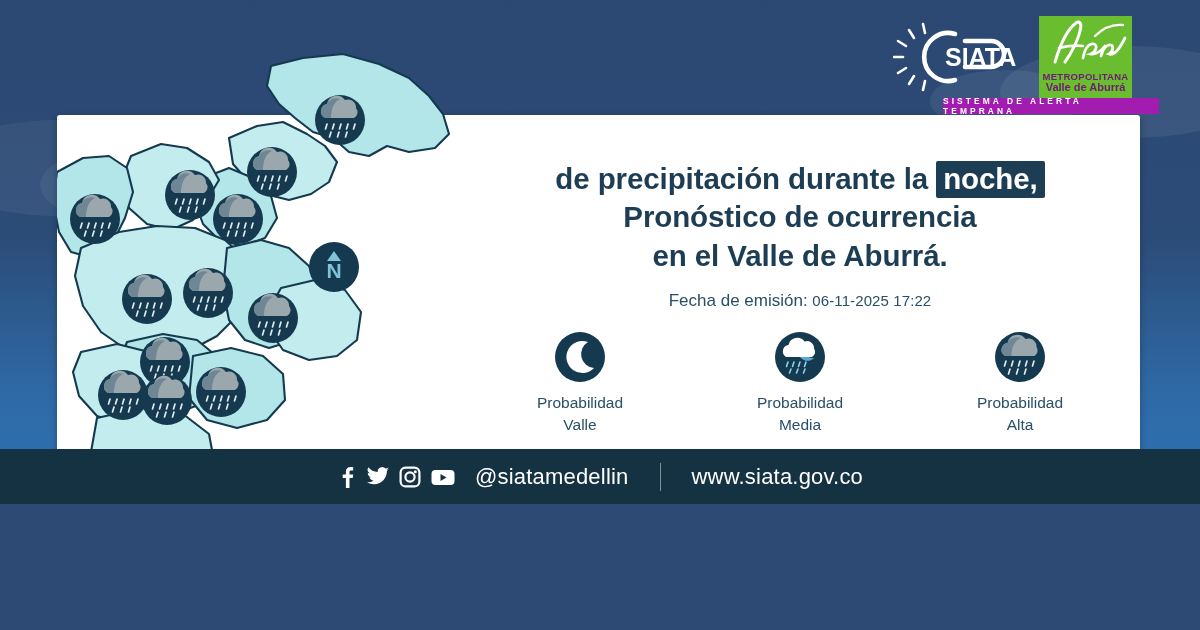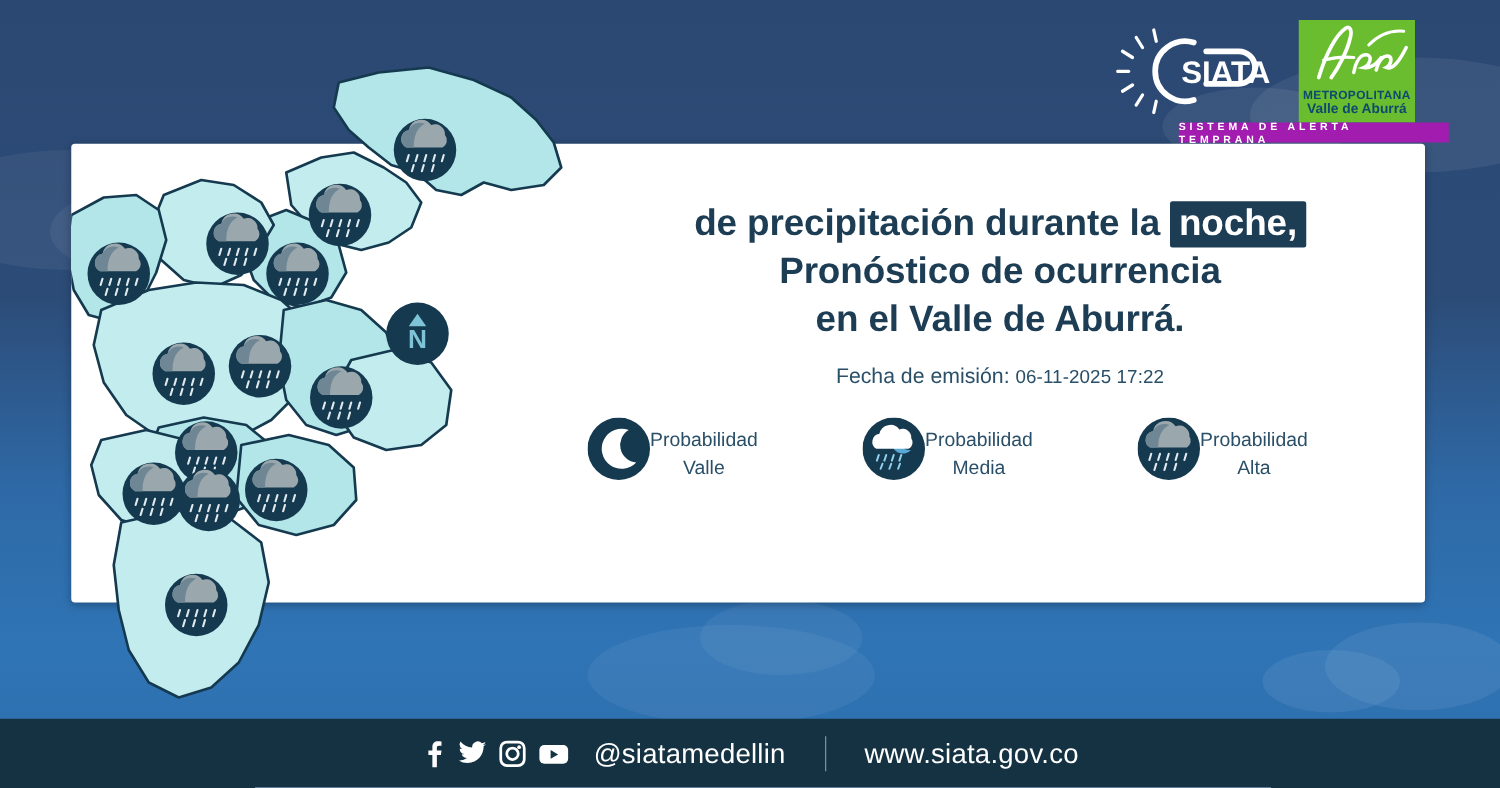--- a/index.html
+++ b/index.html
@@ -1,33 +1,33 @@
 <!DOCTYPE html>
 <html><head>
 <meta charset="utf-8">
 <style>
   html,body{margin:0;padding:0;}
   body{
     width:1200px;height:630px;overflow:hidden;position:relative;
     font-family:"Liberation Sans","DejaVu Sans",sans-serif;
     background:#2c4a74;
   }
-  #stage{position:absolute;inset:0;width:1200px;height:630px;overflow:hidden;}
+  #stage{position:absolute;inset:0;width:1200px;height:504px;overflow:hidden;}
 
   
   .bg-sky{position:absolute;left:0;top:0;width:1200px;height:630px;
     background:linear-gradient(180deg,#2b4872 0%,#2c4c78 38%,#2e69a6 62%,#2f74b5 82%,#2e6fae 100%);}
   .bg-cloud{position:absolute;background:rgba(255,255,255,0.055);border-radius:50%;}
   .bg-cloud.c2{background:rgba(255,255,255,0.07);}
 
   
   .logo-zone{position:absolute;left:893px;top:14px;width:240px;height:100px;}
   .siata-logo{position:absolute;left:0px;top:8px;width:140px;height:70px;}
   .amva-logo{position:absolute;left:146px;top:2px;width:93px;height:82px;background:#6abd2f;}
-  .amva-sub{position:absolute;left:0;right:0;bottom:4px;text-align:center;color:#0c4a6e;
+  .amva-sub{position:absolute;left:0;right:0;bottom:4px;text-align:center;color:#701a75;
     font-weight:bold;line-height:1.06;}
   .amva-sub .l1{font-size:9.5px;letter-spacing:.3px;}
   .amva-sub .l2{font-size:11px;}
   .sat-band{position:absolute;left:12px;top:84px;width:216px;height:16px;background:#a21caf;
     color:#fff;font-size:8.4px;font-weight:bold;letter-spacing:3.1px;
     display:flex;align-items:center;justify-content:center;margin-left:38px;}
 
   
   .panel{position:absolute;left:57px;top:115px;width:1083px;height:367px;background:#fff;
     border-radius:3px;box-shadow:0 2px 7px rgba(0,0,0,.28);}
@@ -38,21 +38,21 @@
 
   
   .info{position:absolute;left:470px;top:160px;width:660px;text-align:center;color:#1d3f57;}
   .title{font-size:29.5px;font-weight:bold;line-height:1.30;letter-spacing:-.1px;color:#1d3d55;}
   .hl{background:#1d3d55;color:#fff;padding:1px 7px 3px 7px;border-radius:2px;}
   .fecha{margin-top:16px;font-size:17px;color:#2a4f68;white-space:nowrap;}
   .fecha .dt{font-size:15px;letter-spacing:.1px;text-align:center;}
 
   
   .legend{position:absolute;left:470px;top:332px;width:660px;display:flex;}
-  .leg-item{flex:1;display:flex;flex-direction:row;align-items:center;}
+  .leg-item{flex:1;display:flex;flex-direction:column;align-items:center;}
   .leg-ico{width:50px;height:50px;}
   .leg-lab{margin-top:10px;font-size:15.5px;color:#2a4f68;line-height:1.45;text-align:center;}
 
   
   .footer{position:absolute;left:0;bottom:0;width:1200px;height:55px;background:#153243;
     display:flex;align-items:center;justify-content:center;}
   .f-inner{display:flex;align-items:center;gap:13px;}
   .soc{display:flex;align-items:center;gap:9px;}
   .soc svg{display:block;}
   .handle{color:#fff;font-size:22px;letter-spacing:.2px;margin-left:6px;}

